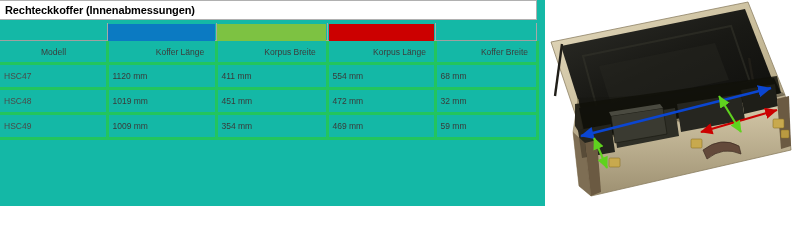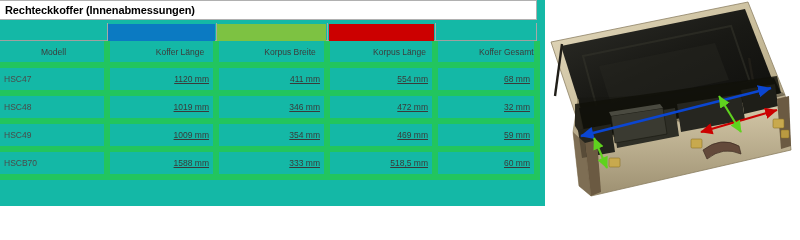--- a/index.html
+++ b/index.html
@@ -96,21 +96,21 @@
     font-size: 8.5px;
   }
   table.specs col.c-model { width: 107px; }
   table.specs col.c-a     { width: 109px; }
   table.specs col.c-b     { width: 111px; }
   table.specs col.c-c     { width: 108px; }
   table.specs col.c-d     { width: 102px; }
 
   table.specs th,
   table.specs td {
-    border: 6px solid #22c55e;
+    border: 3px solid #22c55e;
     border-left-color: #a8a8a8;
     padding: 0 4px;
     height: 22px;
     font-weight: normal;
     color: #3a3a3a;
     white-space: nowrap;
     overflow: hidden;
   }
   table.specs thead th {
     height: 21px;
@@ -121,23 +121,22 @@
     text-align: left;
   }
   table.specs th.h-dim {
     text-align: center;
   }
   table.specs td.cell-model {
     text-align: left;
     color: #4a4a4a;
   }
   table.specs td.cell-dim {
-    text-align: right;
+    text-align: left;
     color: #3a3a3a;
-    text-decoration: underline;
   }
   table.specs tr:first-child th { border-top: none; padding-left: 41px; }
   table.specs th:first-child,
   table.specs td:first-child { border-left: none; }
 
   
   #case-photo {
     position: absolute;
     left: 545px;
     top: 0;
@@ -178,52 +177,45 @@
           <col class="c-b">
           <col class="c-c">
           <col class="c-d">
       </colgroup>
       <thead>
         <tr>
           <th class="h-model">Modell</th>
           <th class="h-dim">Koffer Länge</th>
           <th class="h-dim">Korpus Breite</th>
           <th class="h-dim">Korpus Länge</th>
-          <th class="h-dim">Koffer Gesamt</th>
+          <th class="h-dim">Koffer Breite</th>
         </tr>
       </thead>
       <tbody>
         <tr>
           <td class="cell-model">HSC47</td>
           <td class="cell-dim">1120 mm</td>
           <td class="cell-dim">411 mm</td>
           <td class="cell-dim">554 mm</td>
           <td class="cell-dim">68 mm</td>
         </tr>
         <tr>
           <td class="cell-model">HSC48</td>
           <td class="cell-dim">1019 mm</td>
-          <td class="cell-dim">346 mm</td>
+          <td class="cell-dim">451 mm</td>
           <td class="cell-dim">472 mm</td>
           <td class="cell-dim">32 mm</td>
         </tr>
         <tr>
           <td class="cell-model">HSC49</td>
           <td class="cell-dim">1009 mm</td>
           <td class="cell-dim">354 mm</td>
           <td class="cell-dim">469 mm</td>
           <td class="cell-dim">59 mm</td>
         </tr>
-        <tr>
-          <td class="cell-model">HSCB70</td>
-          <td class="cell-dim">1588 mm</td>
-          <td class="cell-dim">333 mm</td>
-          <td class="cell-dim">518,5 mm</td>
-          <td class="cell-dim">60 mm</td>
-        </tr>
       </tbody>
     </table>
   </div>
 
   <div id="case-photo">
     <svg width="255" height="206" viewBox="0 0 255 206">
       <defs>
         <linearGradient id="lidOuter" x1="0" y1="0" x2="1" y2="1">
           <stop offset="0%" stop-color="#e3d9bd"></stop>
           <stop offset="55%" stop-color="#c9bd9b"></stop>

